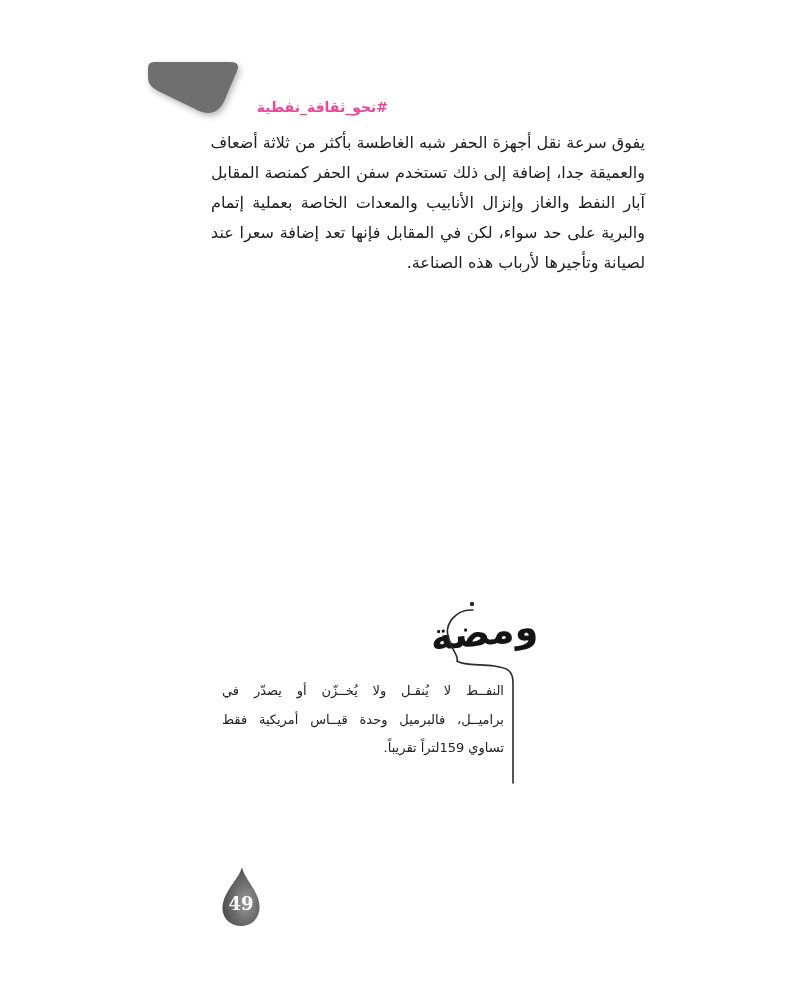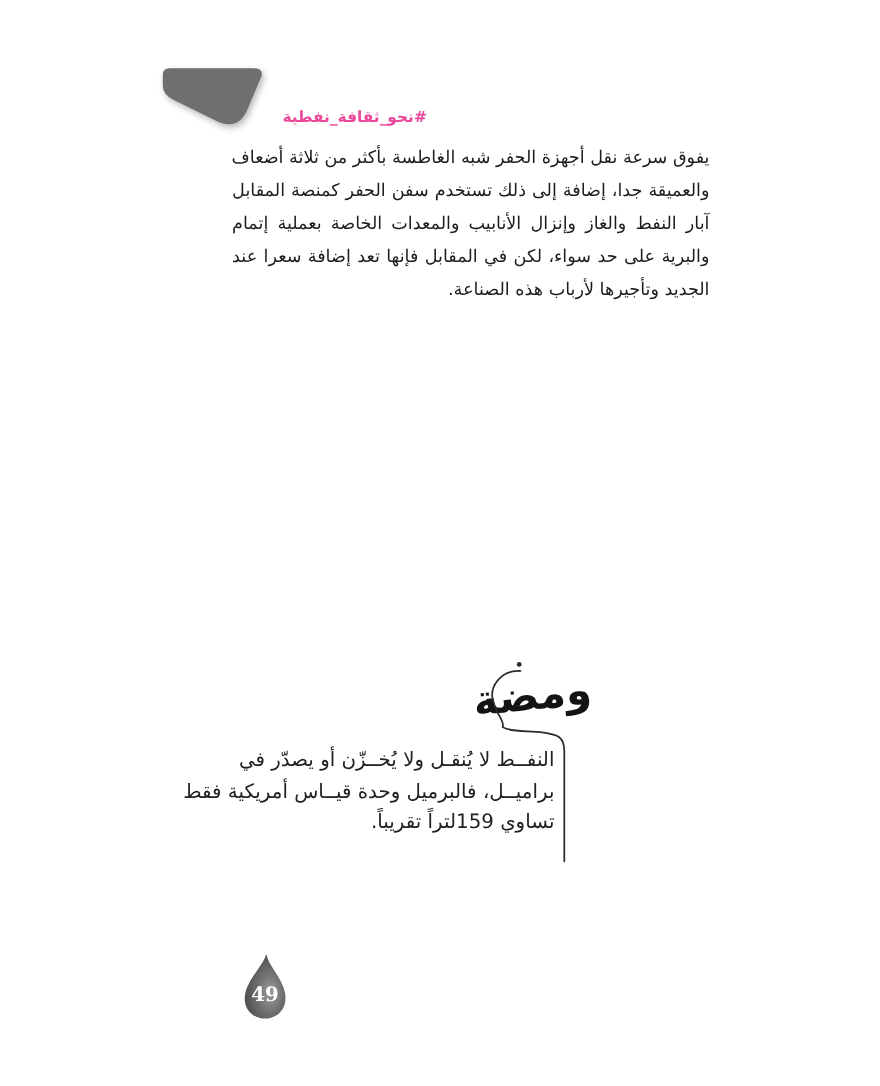--- a/index.html
+++ b/index.html
@@ -83,21 +83,21 @@
 
   
   .note {
     position: absolute;
     top: 677px;
     right: 296px;
     width: 282px;
     direction: rtl;
   }
   .note .nline {
-    font-size: 18px;
+    font-size: 13px;
     line-height: 28.5px;
     color: #222222;
     text-align: justify;
     text-align-last: justify;
     white-space: nowrap;
   }
   .note .nline.last {
     text-align: center;
     text-align-last: right;
   }
@@ -134,21 +134,21 @@
              Q 10 10 16 10 Z" fill="#6f6f6f" style="filter: drop-shadow(2px 3px 3px rgba(0,0,0,0.28));"></path>
   </svg>
 
   <div class="hashtag">#نحو_ثقافة_نفطية</div>
 
   <div class="article">
     <div class="pline">يفوق سرعة نقل أجهزة الحفر شبه الغاطسة بأكثر من ثلاثة أضعاف</div>
     <div class="pline">والعميقة جدا، إضافة إلى ذلك تستخدم سفن الحفر كمنصة المقابل</div>
     <div class="pline">آبار النفط والغاز وإنزال الأنابيب والمعدات الخاصة بعملية إتمام</div>
     <div class="pline">والبرية على حد سواء، لكن في المقابل فإنها تعد إضافة سعرا عند</div>
-    <div class="pline last">الجديد وتأجيرها لأرباب هذه الصناعة.</div>
+    <div class="pline last">لصيانة وتأجيرها لأرباب هذه الصناعة.</div>
   </div>
 
   <div class="wamda">ومضة</div>
 
   <svg class="bracket" viewBox="0 0 90 195" aria-hidden="true">
     <circle cx="36" cy="6" r="2.2" fill="#2b2b2b"></circle>
     <path d="M 37 12
              C 20 11, 7 26, 13 42
              C 16 52, 23 58, 21 63
              C 28 68, 45 66, 58 68

